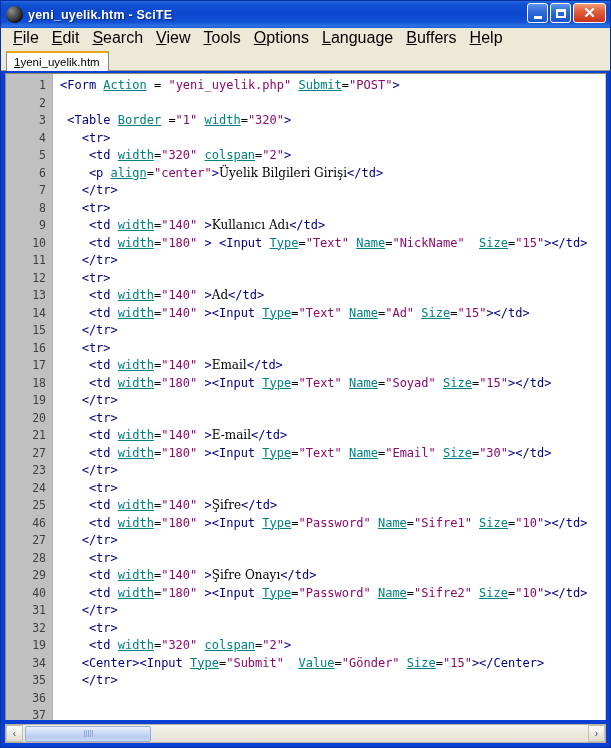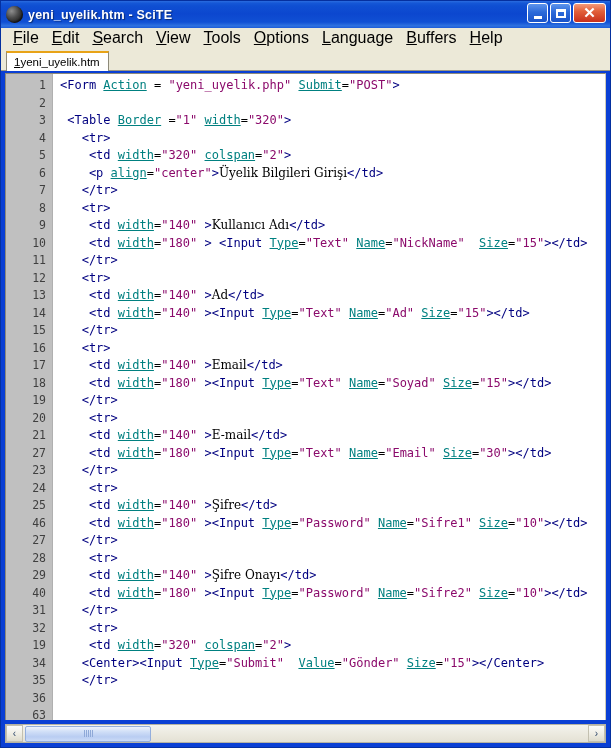--- a/index.html
+++ b/index.html
@@ -328,21 +328,21 @@
         <div class="ln">27</div>
         <div class="ln">28</div>
         <div class="ln">29</div>
         <div class="ln">40</div>
         <div class="ln">31</div>
         <div class="ln">32</div>
         <div class="ln">19</div>
         <div class="ln">34</div>
         <div class="ln">35</div>
         <div class="ln">36</div>
-        <div class="ln">63</div>
+        <div class="ln">37</div>
       </div>
     <div class="code" id="code">
         <div class="cl"><span class="t-tag">&lt;Form </span><span class="t-attr">Action</span><span class="t-op"> = </span><span class="t-val">"yeni_uyelik.php"</span><span class="t-op"> </span><span class="t-attr">Submit</span><span class="t-op">=</span><span class="t-val">"POST"</span><span class="t-tag">&gt;</span></div>
         <div class="cl">&nbsp;</div>
         <div class="cl"><span class="t-tag"> &lt;Table </span><span class="t-attr">Border</span><span class="t-op"> =</span><span class="t-val">"1"</span><span class="t-op"> </span><span class="t-attr">width</span><span class="t-op">=</span><span class="t-val">"320"</span><span class="t-tag">&gt;</span></div>
         <div class="cl"><span class="t-tag">   &lt;tr&gt;</span></div>
         <div class="cl"><span class="t-tag">    &lt;td </span><span class="t-attr">width</span><span class="t-op">=</span><span class="t-val">"320"</span><span class="t-op"> </span><span class="t-attr">colspan</span><span class="t-op">=</span><span class="t-val">"2"</span><span class="t-tag">&gt;</span></div>
         <div class="cl"><span class="t-tag">    &lt;p </span><span class="t-attr">align</span><span class="t-op">=</span><span class="t-val">"center"</span><span class="t-tag">&gt;</span><span class="t-text">Üyelik Bilgileri Girişi</span><span class="t-tag">&lt;/td&gt;</span></div>
         <div class="cl"><span class="t-tag">   &lt;/tr&gt;</span></div>
         <div class="cl"><span class="t-tag">   &lt;tr&gt;</span></div>

